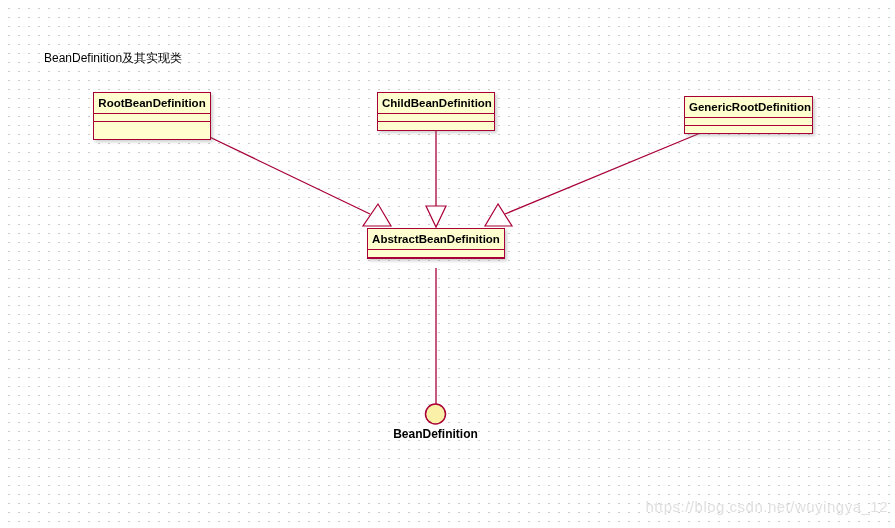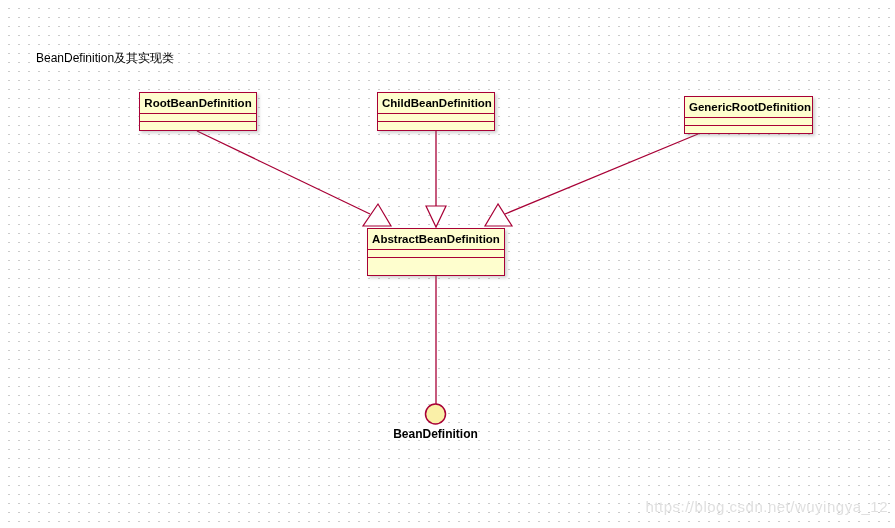--- a/index.html
+++ b/index.html
@@ -16,21 +16,21 @@
   .canvas{
     position:relative;
     width:895px;height:528px;
     overflow:hidden;
     background-color:#FFFFFF;
     background-image:radial-gradient(circle, var(--color-grid-dot) 0.9px, rgba(0,0,0,0) 1.1px);
     background-size:10px 9px;
     background-position:4px 4px;
   }
   .diagram-title{
-    position:absolute;left:36px;top:50px;
+    position:absolute;left:44px;top:50px;
     font-size:12px;color:var(--color-text);
     white-space:nowrap;
   }
   svg.connectors{position:absolute;left:0;top:0;z-index:1;}
   .rel-line{stroke:var(--color-line);stroke-width:1.3;fill:none;}
   .rel-triangle{stroke:var(--color-line);stroke-width:1.2;fill:#FFFFFF;}
   .lollipop{stroke:var(--color-line);stroke-width:1.5;fill:var(--color-circle-fill);}
   .uml-class{
     position:absolute;z-index:2;
     background:var(--color-box-fill);
@@ -43,24 +43,24 @@
     height:20px;line-height:20px;
     text-align:center;
     font-weight:bold;font-size:11.5px;
     color:var(--color-text);
     white-space:nowrap;
     padding:0 4px;
     border-bottom:1px solid var(--color-box-border);
   }
   .uml-compartment{height:7px;}
   .uml-compartment.attrs{border-bottom:1px solid var(--color-box-border);}
-  .box-root   {left:93px; top:92px; width:118px;height:39px;margin-left:46px;}
+  .box-root   {left:93px; top:92px; width:118px;height:48px;}
   .box-child  {left:377px;top:92px; width:118px;height:39px;}
   .box-generic{left:684px;top:96px; width:129px;height:38px;}
-  .box-abstract{left:367px;top:228px;width:138px;height:48px;}
+  .box-abstract{left:367px;top:228px;width:138px;height:31px;}
   .lollipop-label{
     position:absolute;left:375px;top:427px;width:121px;
     text-align:center;
     font-weight:bold;font-size:12px;
     color:var(--color-text);
     z-index:2;white-space:nowrap;
   }
   .watermark{
     position:absolute;right:7px;top:498px;
     font-size:15px;

